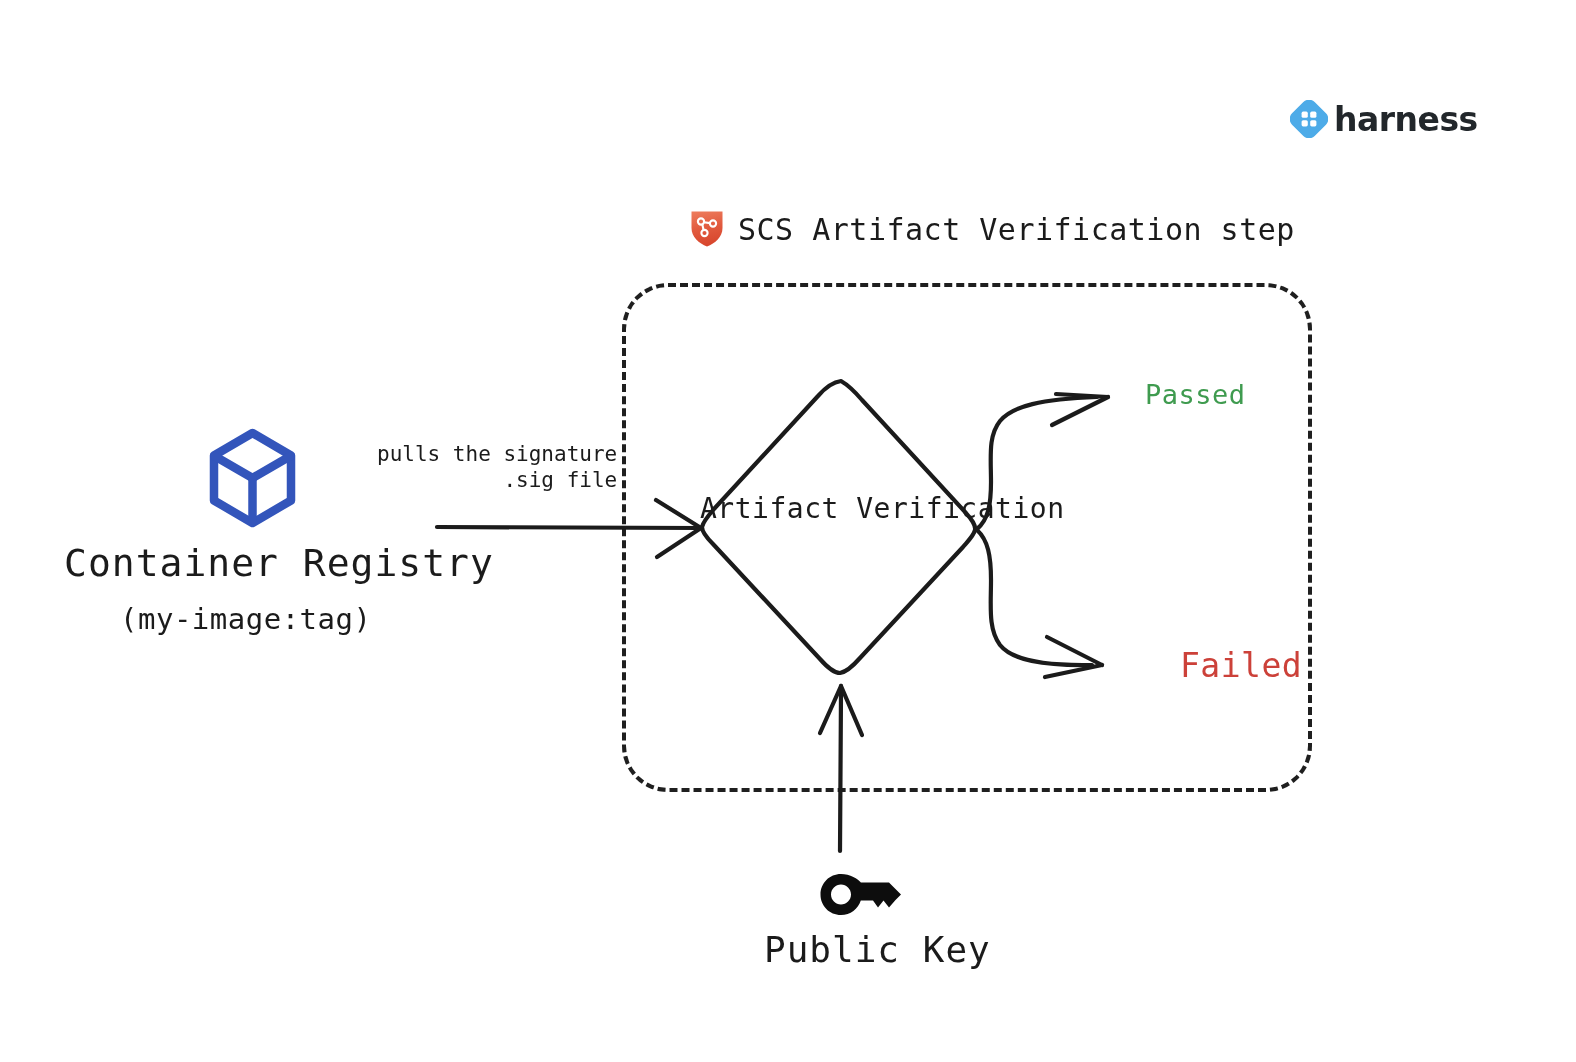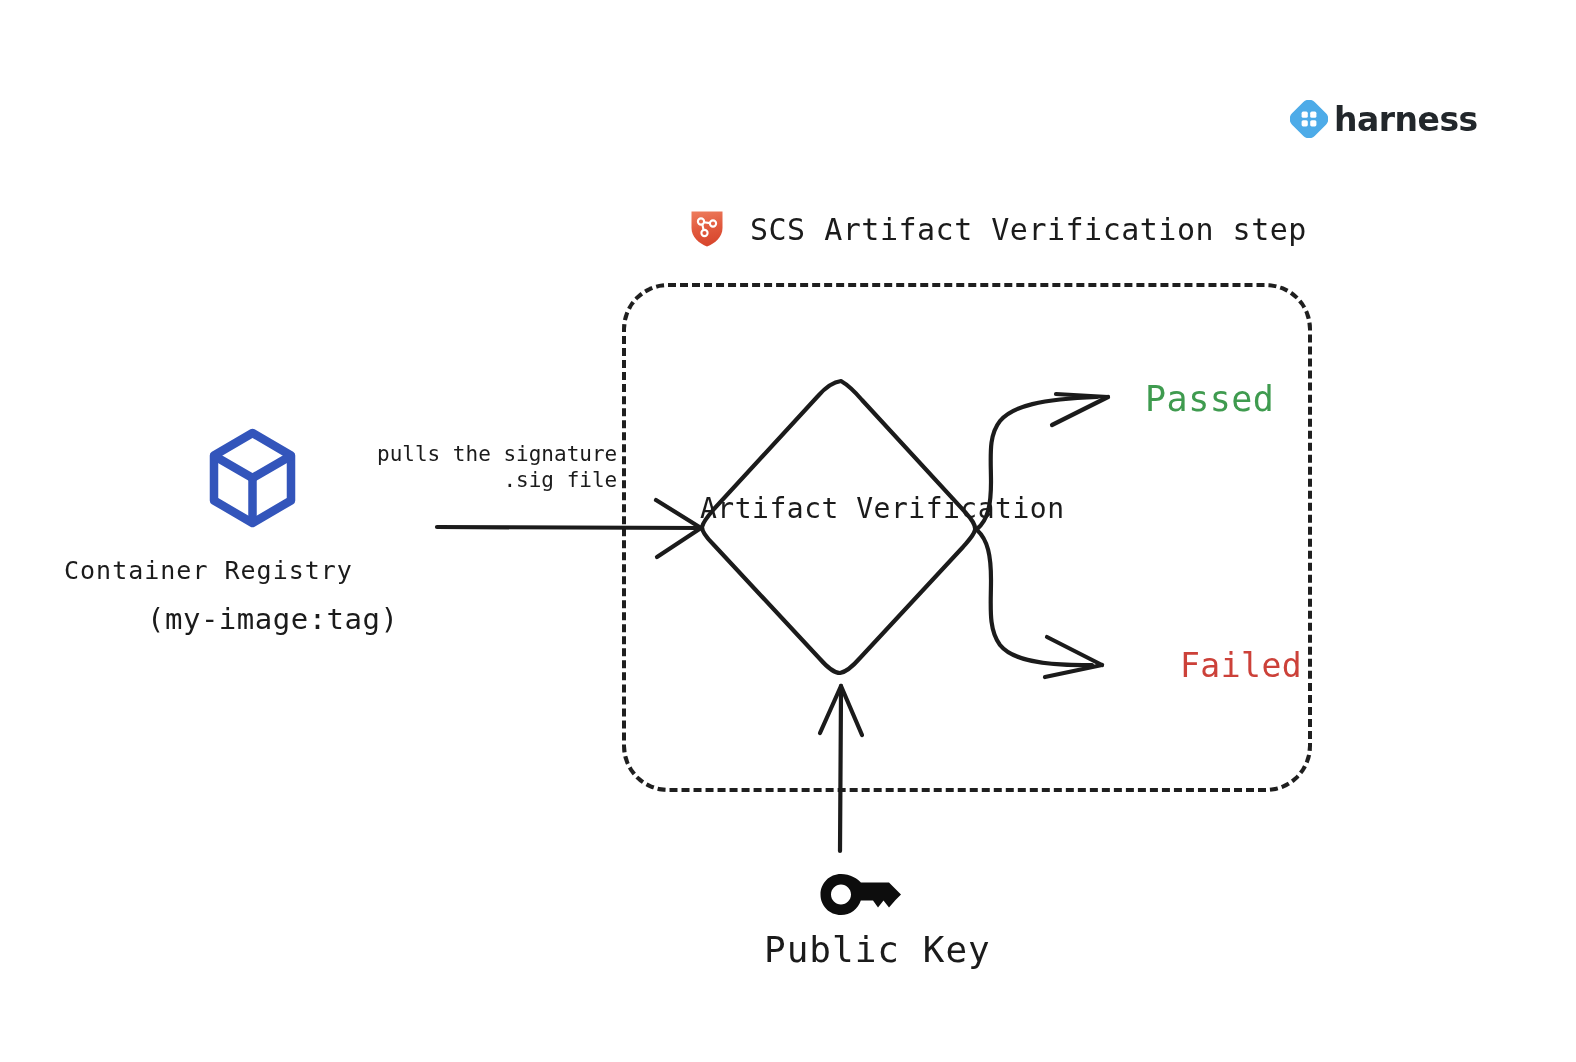--- a/index.html
+++ b/index.html
@@ -37,21 +37,21 @@
     color: #22272b;
     line-height: 1;
   }
 
   
   #step-title {
     left: 690px;
     top: 210px;
     display: flex;
     align-items: center;
-    gap: 26px;
+    gap: 14px;
   }
   #step-title .title-text {
     font-family: "DejaVu Sans Mono", monospace;
     font-size: 30px;
     letter-spacing: 0.5px;
     color: #1b1b1b;
     white-space: nowrap;
   }
 
   
@@ -75,26 +75,26 @@
   }
 
   
   .label {
     font-family: "DejaVu Sans Mono", monospace;
     color: #1b1b1b;
     white-space: nowrap;
   }
   #registry-label {
     left: 64px;
-    top: 556px;
-    font-size: 25px;
+    top: 541px;
+    font-size: 38px;
     letter-spacing: 1px;
   }
   #registry-sub {
-    left: 147px;
+    left: 120px;
     top: 602px;
     font-size: 29px;
     letter-spacing: 0.5px;
   }
   #edge-label {
     left: 377px;
     top: 441px;
     font-size: 21px;
     line-height: 26px;
     text-align: right;
@@ -105,21 +105,21 @@
     top: 490px;
     width: 280px;
     text-align: center;
     font-size: 28px;
     line-height: 37px;
     letter-spacing: 0.5px;
   }
   #passed-label {
     left: 1145px;
     top: 379px;
-    font-size: 35px;
+    font-size: 27px;
     letter-spacing: 0.5px;
     color: #3f9b4f;
   }
   #failed-label {
     left: 1146px;
     top: 646px;
     font-size: 33px;
     letter-spacing: 0.5px;
     color: #cc4139;
     margin-left: 34px;

